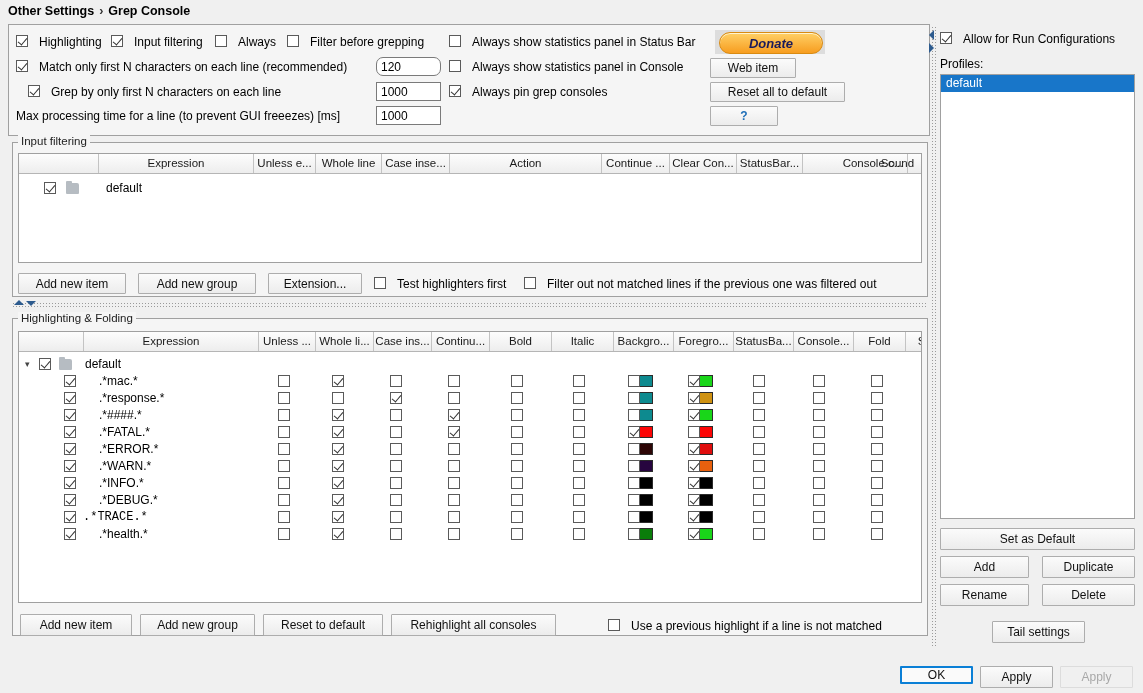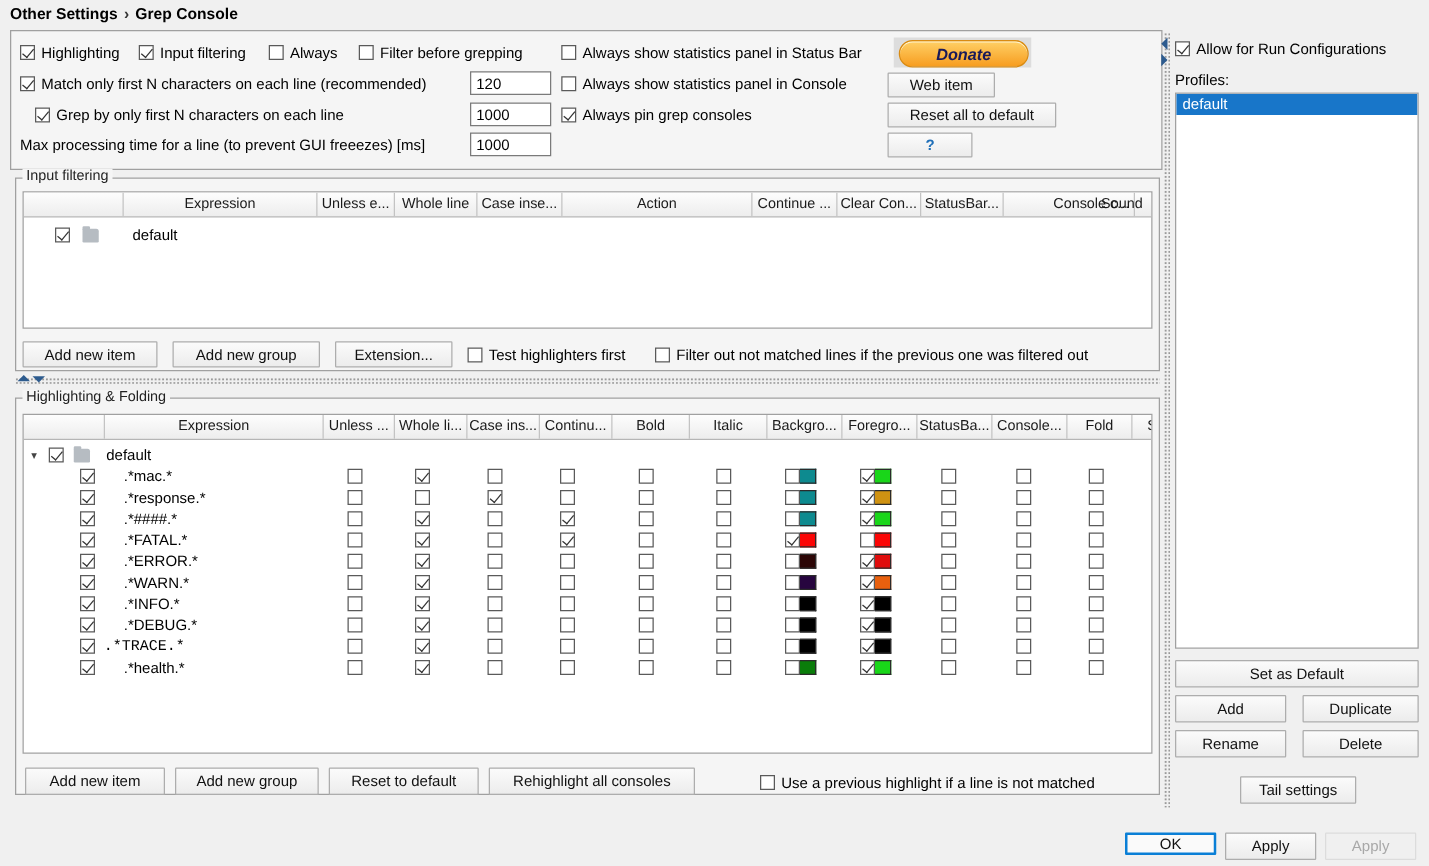--- a/index.html
+++ b/index.html
@@ -28,21 +28,21 @@
     border:1px solid #5a5a5a;background:#fff;
     box-sizing:border-box;vertical-align:-2px;
     position:relative;flex:0 0 auto;
   }
   .cb.on::after{
     content:"";position:absolute;
     left:3px;top:0px;width:4px;height:8px;
     border:solid #333;border-width:0 1.6px 1.6px 0;
     transform:rotate(40deg);
   }
-  .cbrow{display:flex;align-items:center;gap:5px;white-space:nowrap;}
+  .cbrow{display:flex;gap:11px;white-space:nowrap;}
   .cbrow label{cursor:default;}
 
   .txtf{
     border:1px solid #7a7a7a;background:#fff;
     height:19px;line-height:19px;
     padding:0 4px;box-sizing:border-box;
     font-size:12px;font-family:"Liberation Sans",sans-serif;
   }
 
   .btn{
@@ -161,21 +161,21 @@
 </div>
 <div class="abs cbrow" style="left:449px;top:35px;">
   <span class="cb"></span>
   <label>Always show statistics panel in Status Bar</label>
 </div>
 
 <div class="abs cbrow" style="left:16px;top:60px;">
   <span class="cb on"></span>
   <label>Match only first N characters on each line (recommended)</label>
 </div>
-<div class="abs txtf" style="left:376px;top:57px;width:65px;">120</div>
+<div class="abs txtf" style="left:376px;top:57px;width:65px;border-radius:7px;">120</div>
 <div class="abs cbrow" style="left:449px;top:60px;">
   <span class="cb"></span>
   <label>Always show statistics panel in Console</label>
 </div>
 
 <div class="abs cbrow" style="left:28px;top:85px;">
   <span class="cb on"></span>
   <label>Grep by only first N characters on each line</label>
 </div>
 <div class="abs txtf" style="left:376px;top:82px;width:65px;">1000</div>

